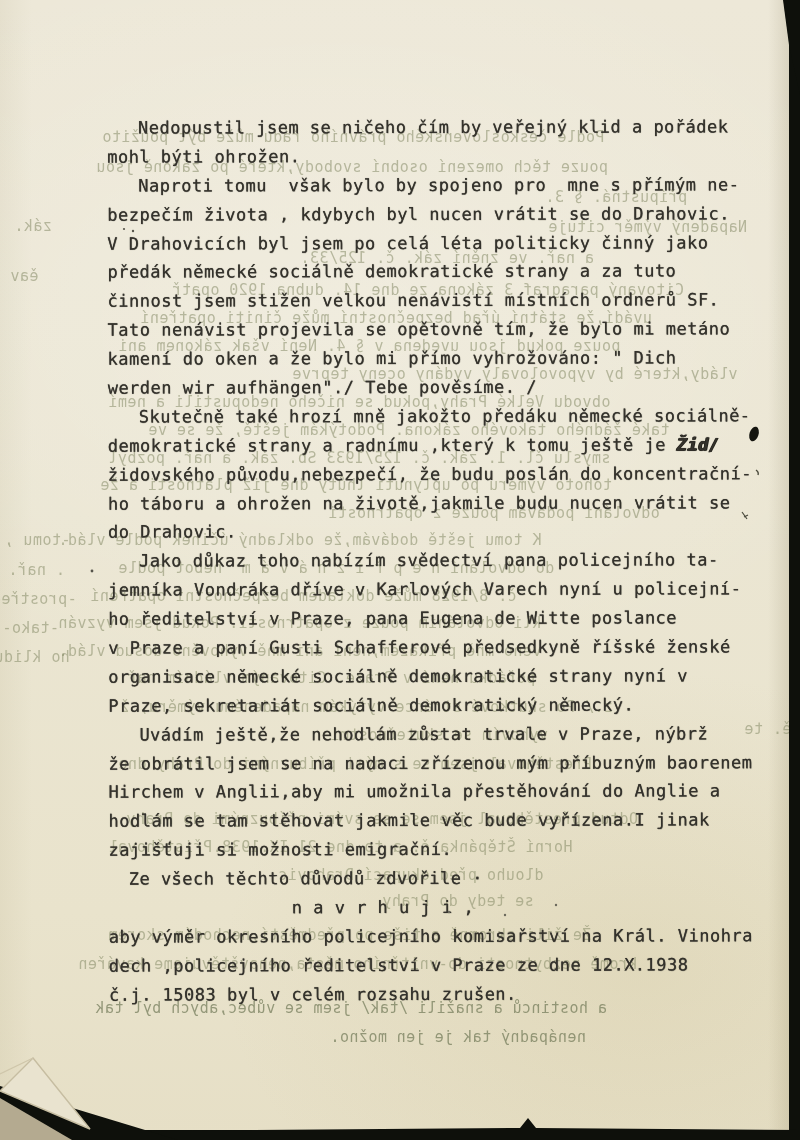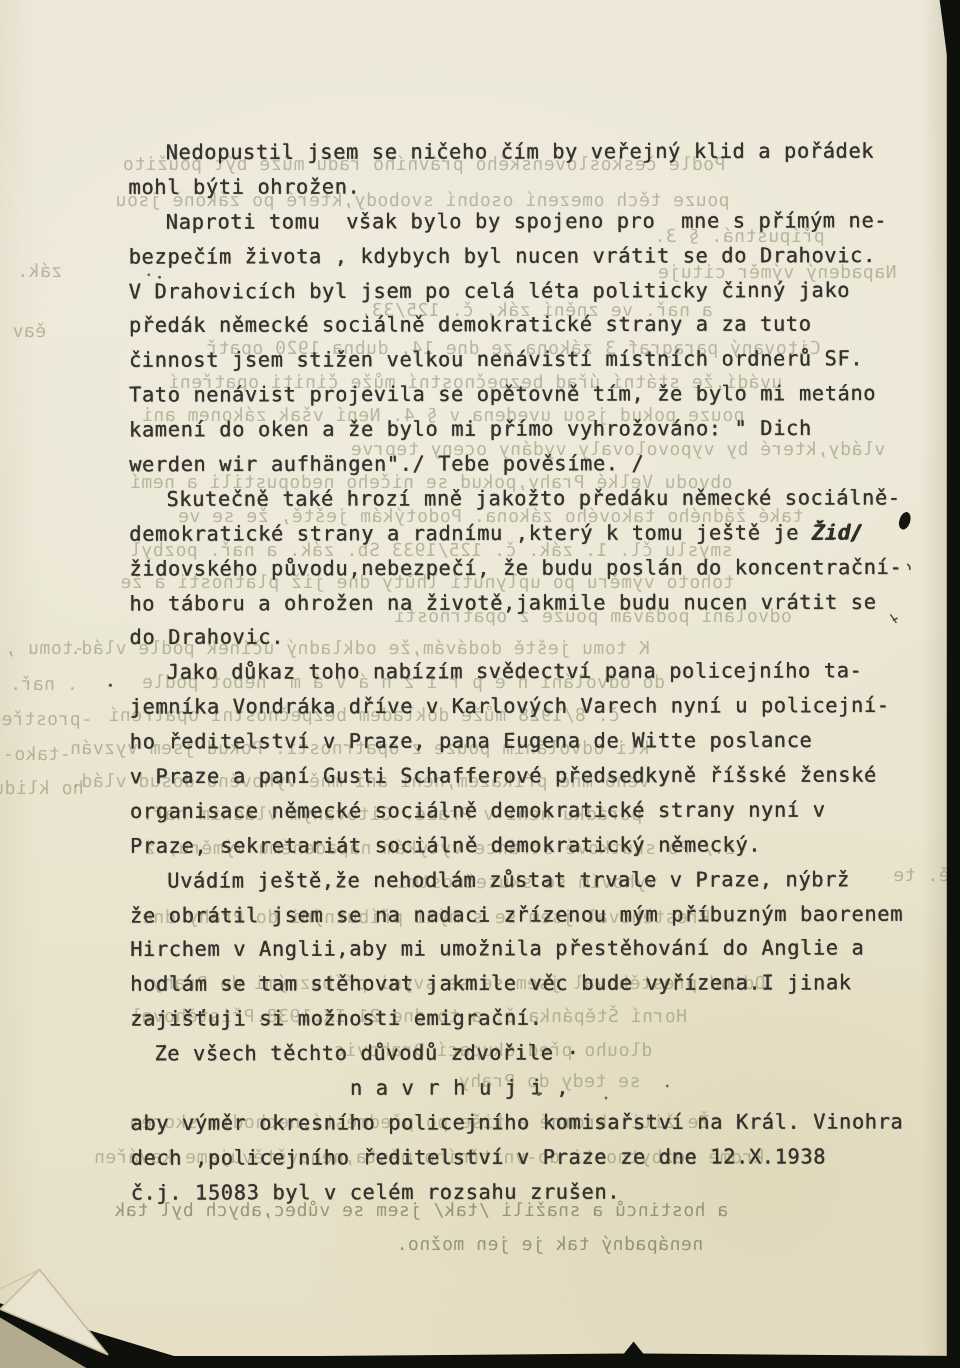--- a/index.html
+++ b/index.html
@@ -29,21 +29,21 @@
     font-size:17px;line-height:28.9px;letter-spacing:.5px;
     color:#34322c;
     text-shadow:0 0 .7px rgba(52,50,44,.85), .4px .4px 0 rgba(52,50,44,.25);
     transform:rotate(-0.12deg);
   }
   .tline{white-space:pre;height:28.9px;}
   .tline.ind1{padding-left:31px;}
   .tline.ind2{padding-left:20px;}
   .tline.center{padding-left:183px;}
   .overstrike{
-    font-weight:normal;
+    font-weight:bold;
     text-shadow:0 0 1px #201f19, .8px 0 0 #201f19, -.6px .3px 0 #201f19;
     font-style:italic;
   }
   svg{position:absolute;inset:0;z-index:3;pointer-events:none;}
 </style>
 </head>
 <body>
 
 <div id="scan">
 

